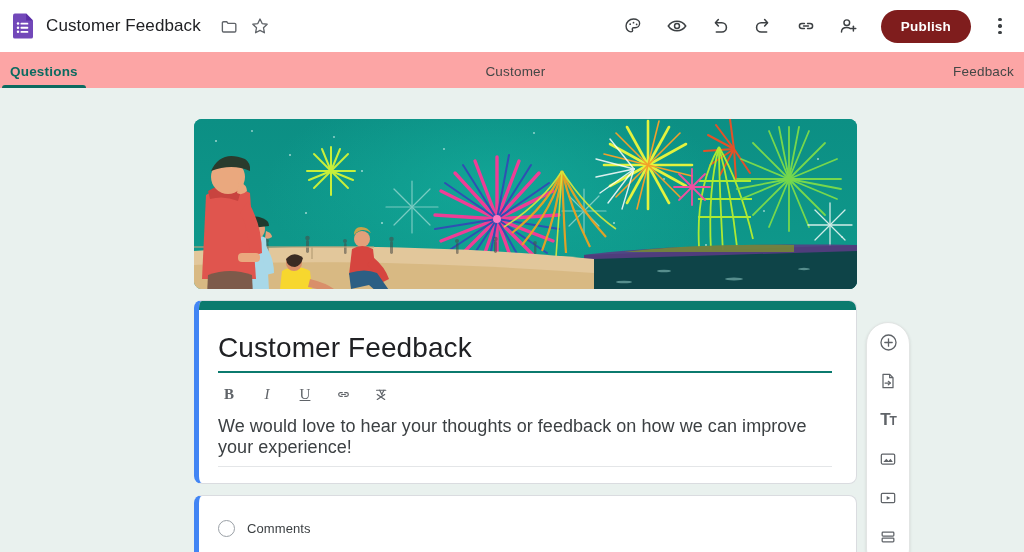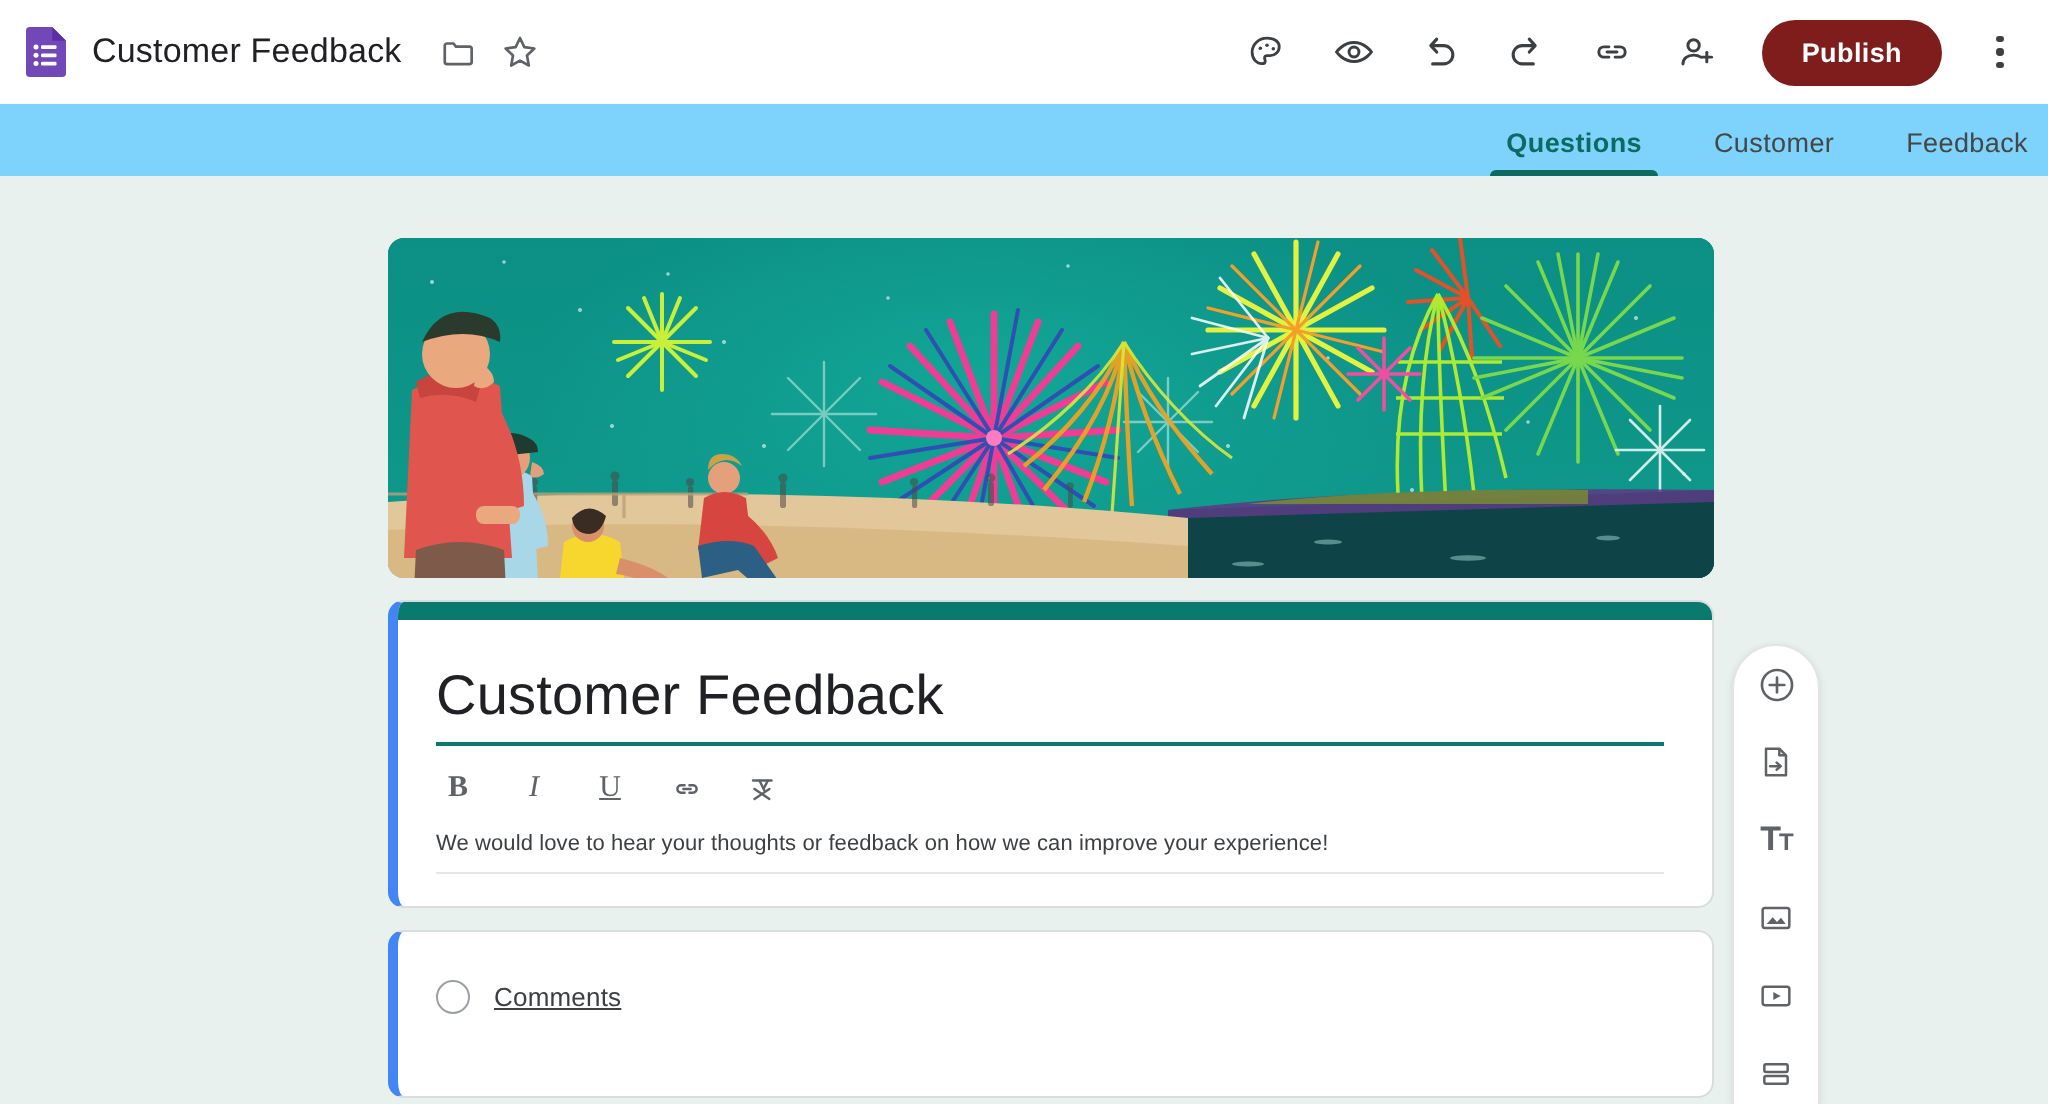--- a/index.html
+++ b/index.html
@@ -61,23 +61,23 @@
     width: 28px; height: 30px;
     display: flex; flex-direction: column; align-items: center; justify-content: center;
     gap: 3px;
     margin-left: 2px;
   }
   .kebab i { width: 3.4px; height: 3.4px; border-radius: 50%; background: #3c4043; display: block; }
 
   
   .tabs-bar {
     height: 36px;
-    background: #7dd3fc;
+    background: #fca5a5;
     display: flex;
-    justify-content: flex-end;
+    justify-content: space-between;
     align-items: flex-end;
     gap: 16px;
     position: relative;
     z-index: 4;
   }
   .tab {
     font-size: 13.5px;
     color: #444746;
     padding: 0 10px 9px;
     position: relative;
@@ -150,21 +150,21 @@
     display: flex; align-items: center; justify-content: center;
     color: #5f6368;
     border-radius: 4px;
     cursor: pointer;
   }
   .fmt-btn.b { font-weight: bold; font-size: 15px; font-family: "Liberation Serif", serif; }
   .fmt-btn.i { font-style: italic; font-size: 15px; font-family: "Liberation Serif", serif; }
   .fmt-btn.u { font-size: 15px; text-decoration: underline; font-family: "Liberation Serif", serif; }
 
   .form-desc {
-    font-size: 11px;
+    font-size: 18px;
     color: #3c4043;
     padding-bottom: 8px;
     border-bottom: 1px solid #e4e6e8;
     letter-spacing: .05px;
   }
 
   
   .q-card-inner { padding: 20px 24px 20px 19px; }
   .q-title {
     font-size: 13.5px;
@@ -180,21 +180,21 @@
     margin-bottom: 18px;
   }
   .radio {
     width: 17px; height: 17px;
     border: 1.6px solid #9aa0a6;
     border-radius: 50%;
     flex: 0 0 auto;
     background: #fff;
     cursor: pointer;
   }
-  .opt-label { font-size: 13px; color: #3c4043; letter-spacing: .1px; text-decoration: underline; }
+  .opt-label { font-size: 13px; color: #3c4043; letter-spacing: .1px; }
 
   
   .side-toolbar {
     position: absolute;
     left: 866px;
     top: 234px;
     width: 44px;
     background: #ffffff;
     border-radius: 22px;
     border: 1px solid #e2e5e4;

